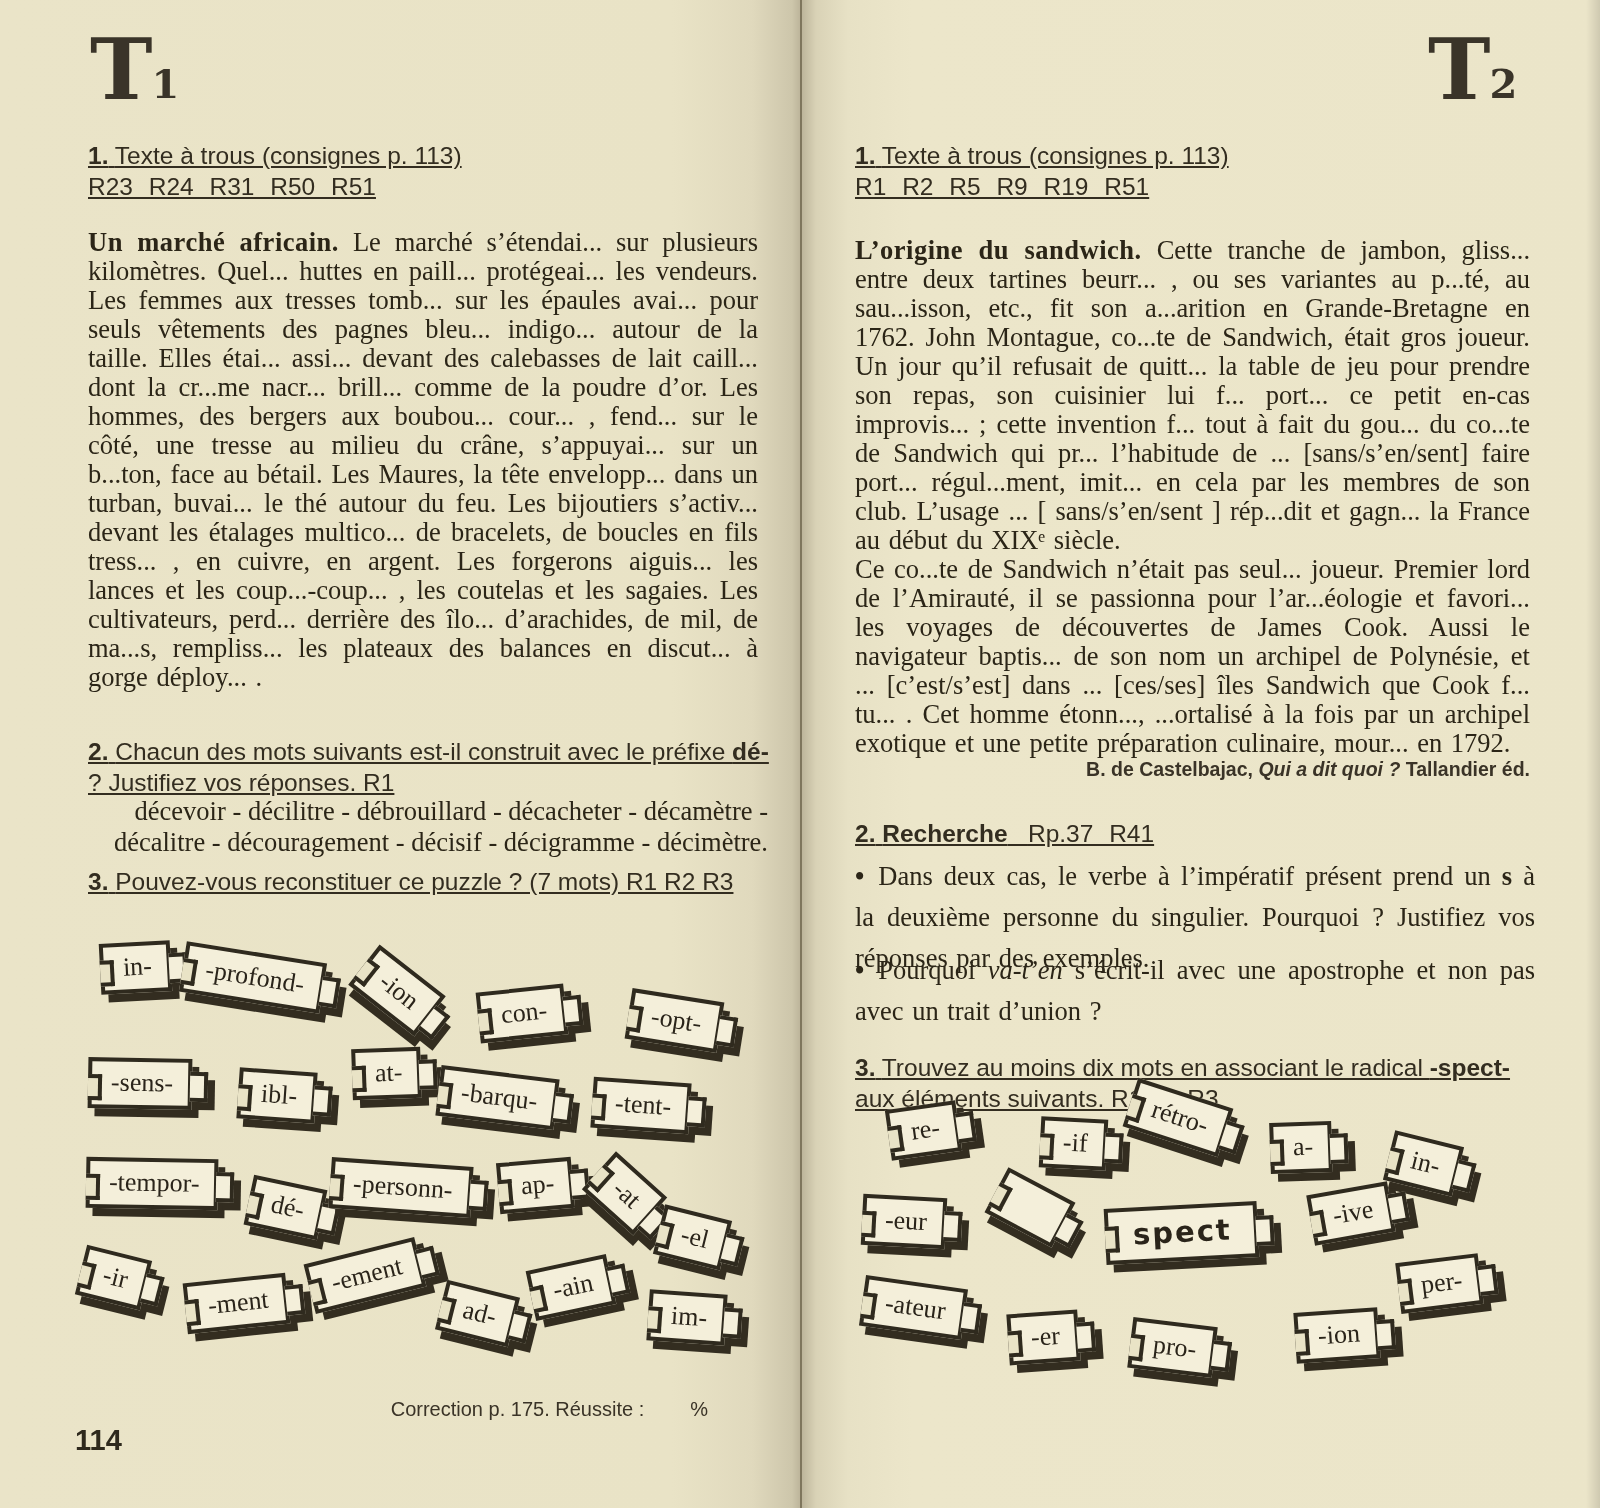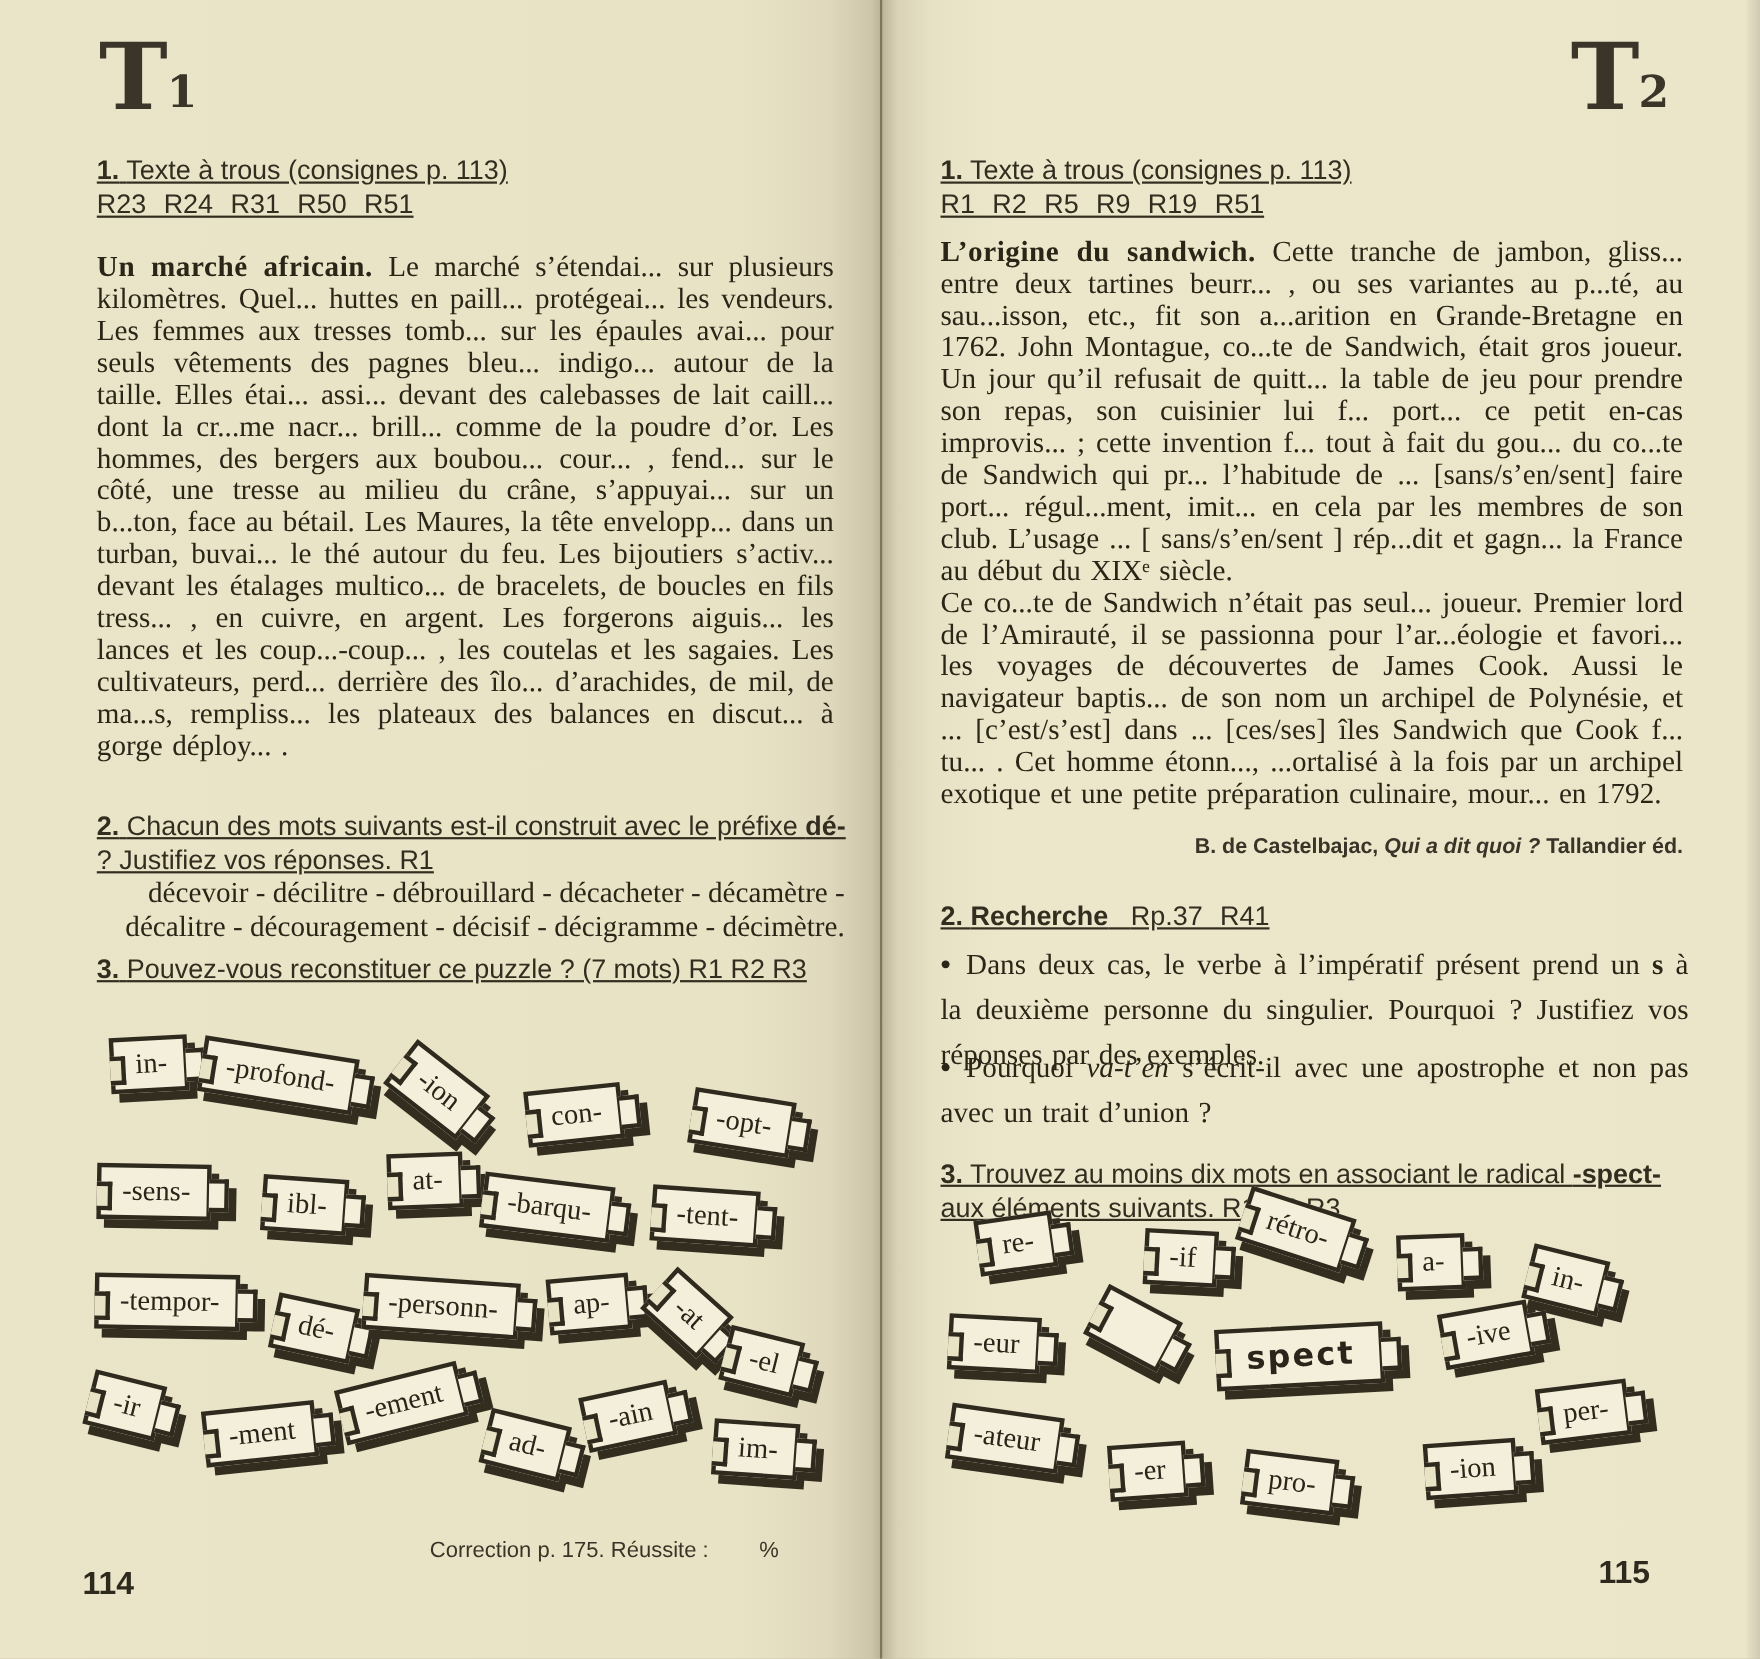--- a/index.html
+++ b/index.html
@@ -135,21 +135,21 @@
     <div class="logo" style="left:628px;top:40px;">
       <span class="T">T</span>
         <span class="sub">2</span>
     </div>
 
     <div class="ex-head" style="left:55px;top:140px;width:680px;">
       <div><span class="num">1.</span> <span>Texte à trous (consignes p. 113)</span></div>
       <div class="refs">R1 R2 R5 R9 R19 R51</div>
     </div>
 
-    <div class="story" style="left:55px;top:214px;width:675px;">
+    <div class="story" style="left:55px;top:236px;width:675px;">
       <span class="lead">L’origine du sandwich.</span>
       <span>Cette tranche de jambon, gliss... entre deux tartines beurr... , ou ses variantes au p...té, au sau...isson, etc., fit son a...arition en Grande-Bretagne en 1762. John Montague, co...te de Sandwich, était gros joueur. Un jour qu’il refusait de quitt... la table de jeu pour prendre son repas, son cuisinier lui f... port... ce petit en-cas improvis... ; cette invention f... tout à fait du gou... du co...te de Sandwich qui pr... l’habitude de ... [sans/s’en/sent] faire port... régul...ment, imit... en cela par les membres de son club. L’usage ... [ sans/s’en/sent ] rép...dit et gagn... la France au début du XIXᵉ siècle.</span>
       <div>Ce co...te de Sandwich n’était pas seul... joueur. Premier lord de l’Amirauté, il se passionna pour l’ar...éologie et favori... les voyages de découvertes de James Cook. Aussi le navigateur baptis... de son nom un archipel de Polynésie, et ... [c’est/s’est] dans ... [ces/ses] îles Sandwich que Cook f... tu... . Cet homme étonn..., ...ortalisé à la fois par un archipel exotique et une petite préparation culinaire, mour... en 1792.</div>
     </div>
 
     <div class="attr" style="left:55px;top:758px;width:675px;font-weight:bold;">
       <span>B. de Castelbajac, </span><i>Qui a dit quoi ?</i><span> Tallandier éd.</span>
     </div>
 
     <div class="ex-head" style="left:55px;top:818px;width:680px;">
@@ -181,16 +181,15 @@
       <div class="piece blank" style="left:142px;top:92px;transform:rotate(28deg);"></div>
       <div class="piece spect" style="left:255px;top:115px;transform:rotate(-3deg);">spect</div>
       <div class="piece" style="left:460px;top:98px;transform:rotate(-10deg);">-ive</div>
       <div class="piece" style="left:548px;top:168px;transform:rotate(-7deg);">per-</div>
       <div class="piece" style="left:12px;top:192px;transform:rotate(8deg);">-ateur</div>
       <div class="piece" style="left:158px;top:222px;transform:rotate(-4deg);">-er</div>
       <div class="piece" style="left:280px;top:232px;transform:rotate(7deg);">pro-</div>
       <div class="piece" style="left:445px;top:220px;transform:rotate(-4deg);">-ion</div>
     </div>
 
-    <div class="pagenum" style="left:55px;top:1414px;width:645px;text-align:right;">115</div>
   </div>
 
 </div>
 
 </body></html>

